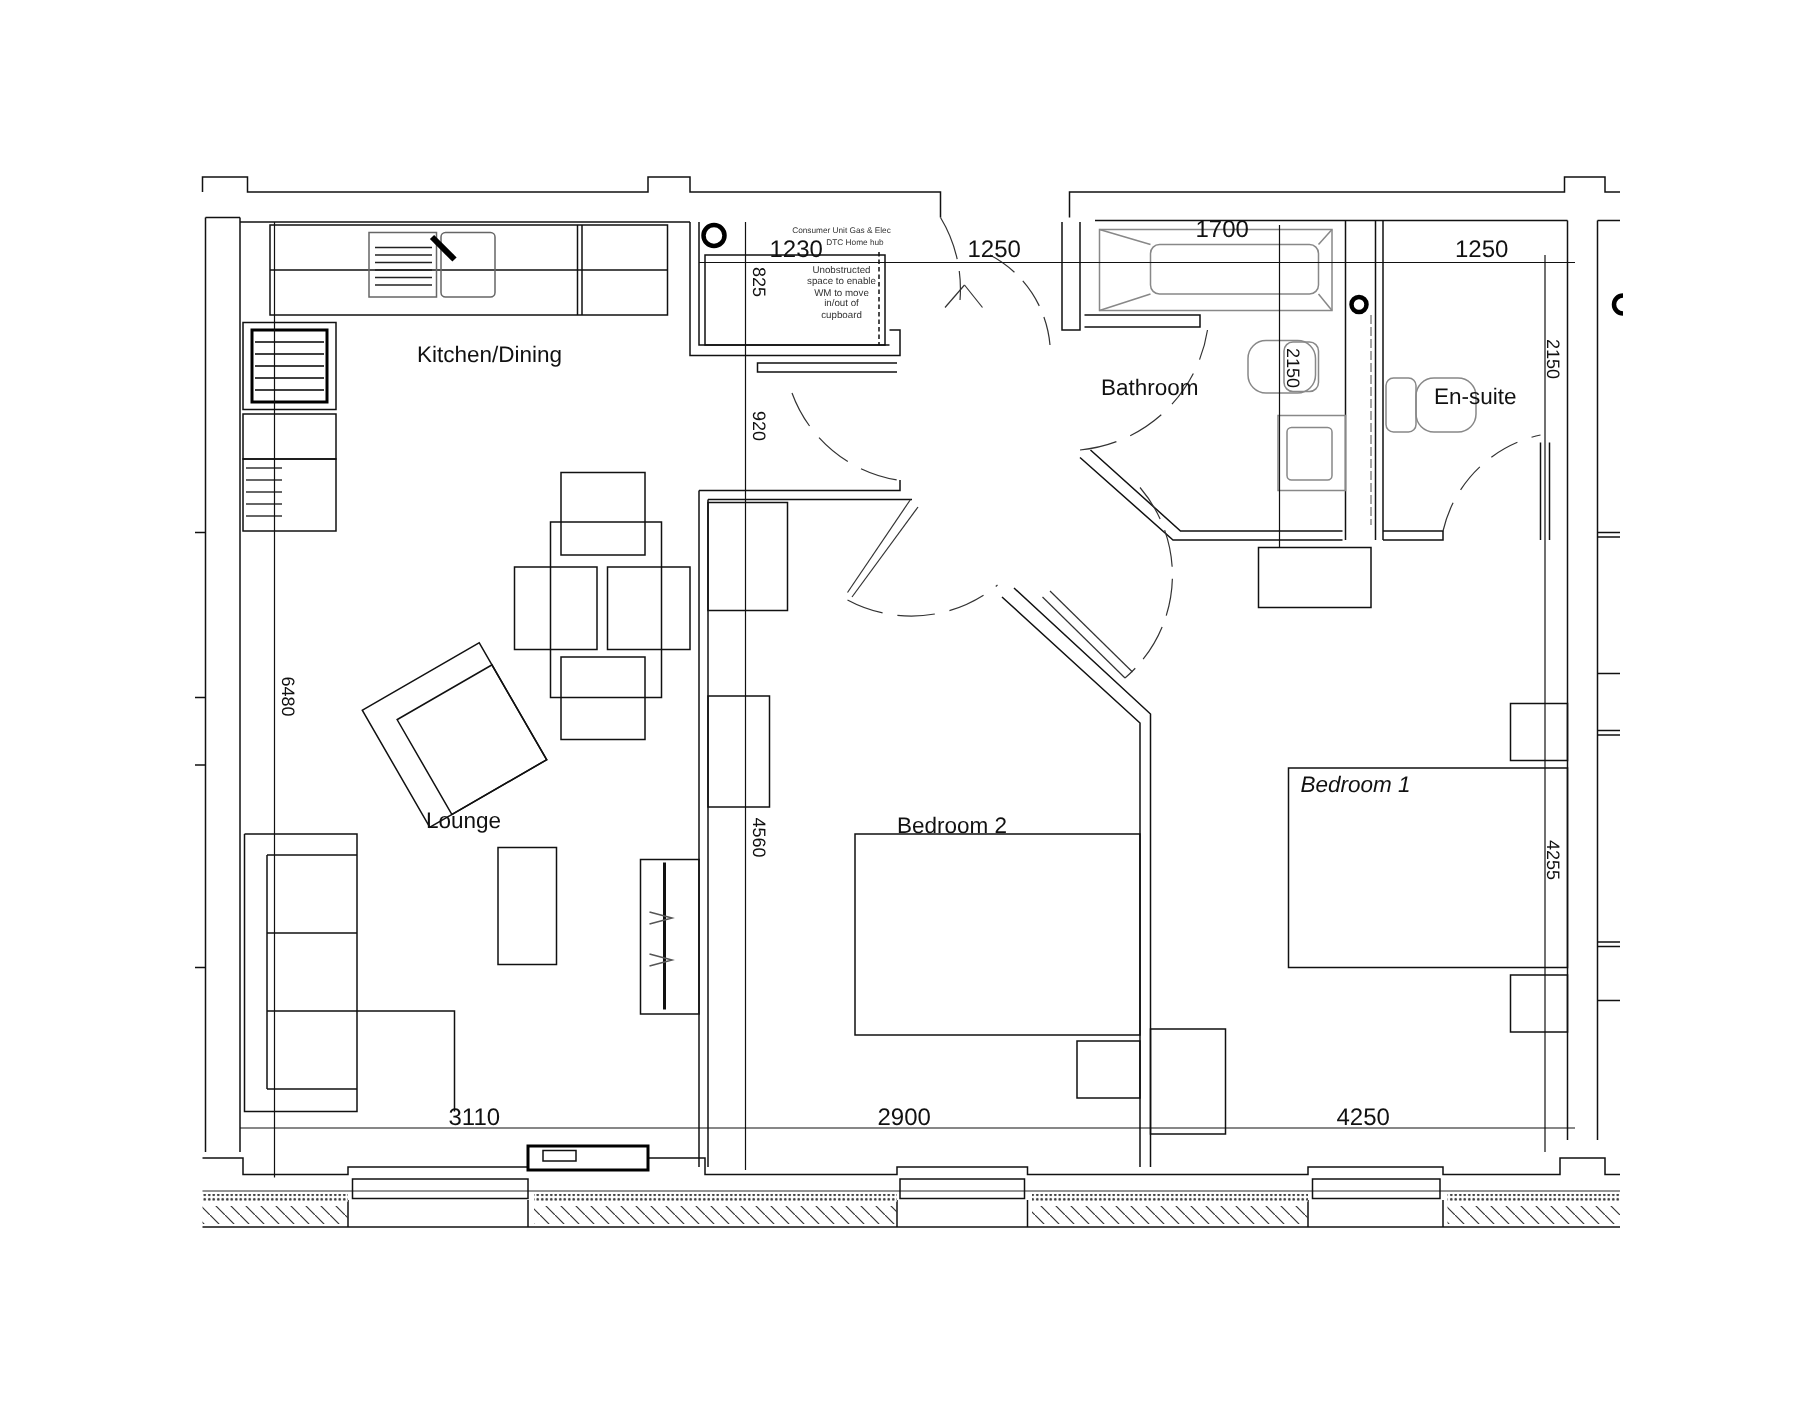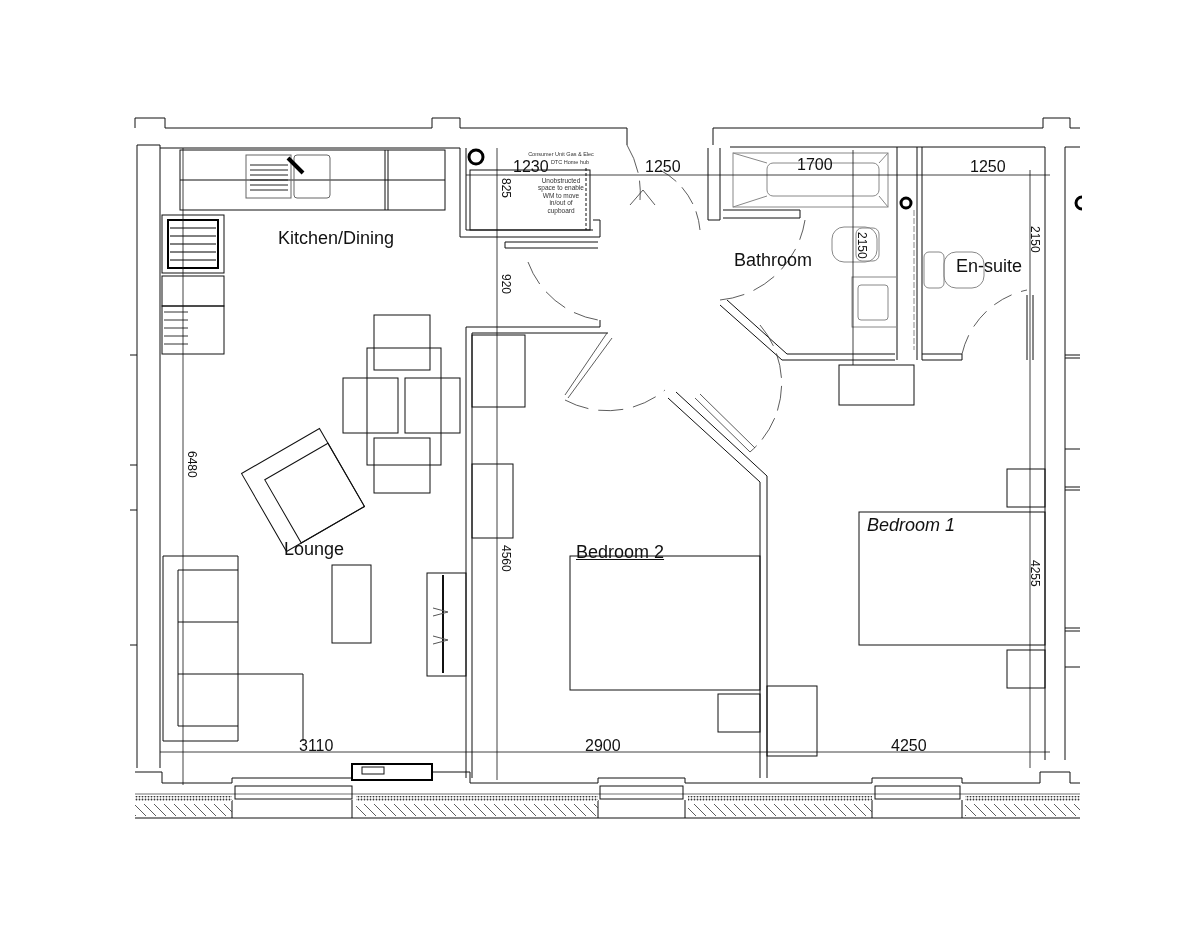--- a/index.html
+++ b/index.html
@@ -1,19 +1,19 @@
 <!DOCTYPE html>
 <html><head>
 <meta charset="utf-8">
 <style>
   html, body { margin: 0; padding: 0; background: #ffffff; }
   body { width: 1200px; height: 947px; position: relative; overflow: hidden; font-family: "Liberation Sans", sans-serif; }
   #plan { position: absolute; left: 0; top: 0; width: 1200px; height: 947px; }
   .lbl { position: absolute; font-family: "Liberation Sans", sans-serif; color: #111; white-space: nowrap; line-height: 1; }
-  .room { font-size: 18px; }
+  .room { font-size: 15px; }
   .dim { font-size: 16px; }
   .dimv { font-size: 12px; transform-origin: left top; transform: rotate(90deg); }
   .note { font-size: 6.5px; color: #333; text-align: center; line-height: 1.15; white-space: normal; }
 </style>
 </head>
 <body>
 
 <svg id="plan" viewBox="0 0 1200 947" xmlns="http://www.w3.org/2000/svg">
   <defs>
     <pattern id="hatch" patternUnits="userSpaceOnUse" width="10" height="10">
@@ -242,26 +242,26 @@
       <line x1="466" y1="175" x2="1050" y2="175"></line>
       <line x1="853" y1="150" x2="853" y2="365"></line>
     </g>
   </g>
 </svg>
 
 <div class="lbl room" style="left:278px;top:229px;">Kitchen/Dining</div>
 <div class="lbl room" style="left:284px;top:540px;">Lounge</div>
 <div class="lbl room" style="left:734px;top:251px;">Bathroom</div>
 <div class="lbl room" style="left:956px;top:257px;">En-suite</div>
-<div class="lbl room" style="left:576px;top:543px;text-decoration:underline;">Bedroom 2</div>
+<div class="lbl room" style="left:598px;top:543px;">Bedroom 2</div>
 <div class="lbl room" style="left:867px;top:516px;font-style:italic;">Bedroom 1</div>
 
 <div class="lbl dim" style="left:513px;top:159px;">1230</div>
 <div class="lbl dim" style="left:645px;top:159px;">1250</div>
-<div class="lbl dim" style="left:797px;top:157px;">1700</div>
+<div class="lbl dim" style="left:797px;top:146px;">1700</div>
 <div class="lbl dim" style="left:970px;top:159px;">1250</div>
 <div class="lbl dim" style="left:299px;top:738px;">3110</div>
 <div class="lbl dim" style="left:585px;top:738px;">2900</div>
 <div class="lbl dim" style="left:891px;top:738px;">4250</div>
 
 <div class="lbl dimv" style="left:512px;top:178px;">825</div>
 <div class="lbl dimv" style="left:512px;top:274px;">920</div>
 <div class="lbl dimv" style="left:198px;top:451px;">6480</div>
 <div class="lbl dimv" style="left:512px;top:545px;">4560</div>
 <div class="lbl dimv" style="left:868px;top:232px;">2150</div>

